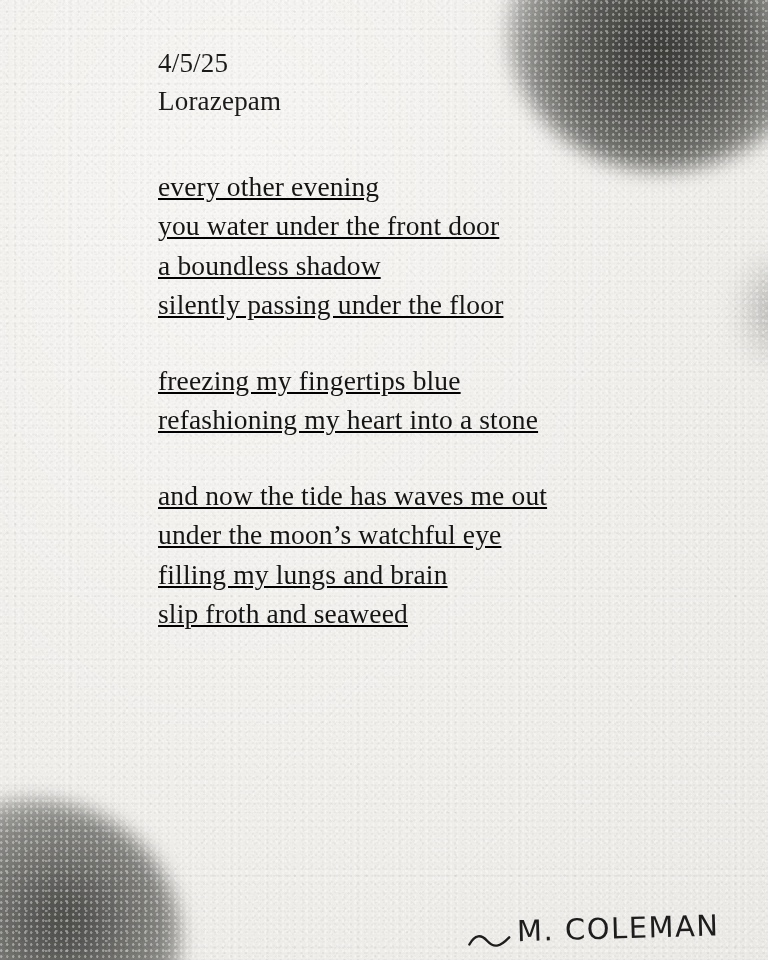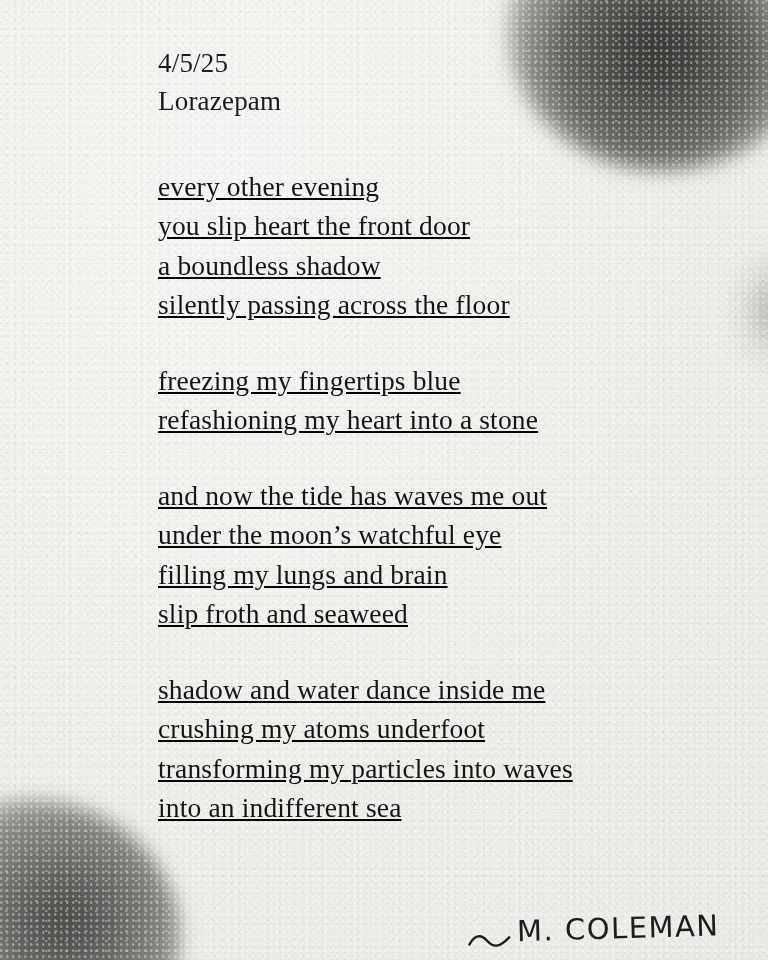--- a/index.html
+++ b/index.html
@@ -171,43 +171,37 @@
 
     <div class="heading">
       <span class="date">4/5/25</span>
       <span class="title">Lorazepam</span>
     </div>
 
     <div class="poem">
 
       <div class="stanza">
         <div class="line">every other evening</div>
-        <div class="line">you slip heart the front door</div>
+        <div class="line">you water under the front door</div>
         <div class="line">a boundless shadow</div>
-        <div class="line">silently passing across the floor</div>
+        <div class="line">silently passing under the floor</div>
       </div>
 
       <div class="stanza">
         <div class="line">freezing my fingertips blue</div>
         <div class="line">refashioning my heart into a stone</div>
       </div>
 
       <div class="stanza">
         <div class="line">and now the tide has waves me out</div>
         <div class="line">under the moon’s watchful eye</div>
         <div class="line">filling my lungs and brain</div>
         <div class="line">slip froth and seaweed</div>
       </div>
 
-      <div class="stanza">
-        <div class="line">shadow and water dance inside me</div>
-        <div class="line">crushing my atoms underfoot</div>
-        <div class="line">transforming my particles into waves</div>
-        <div class="line">into an indifferent sea</div>
-      </div>
 
     </div>
   </div>
 
   <div class="signature">
     <span class="squiggle">
       <svg viewBox="0 0 44 18" width="44" height="18" aria-hidden="true">
         <path d="M2 12 C8 2, 14 2, 20 9 C26 16, 32 16, 42 6" fill="none" stroke="#1d1d1d" stroke-width="2.4" stroke-linecap="round"></path>
       </svg>
     </span>

